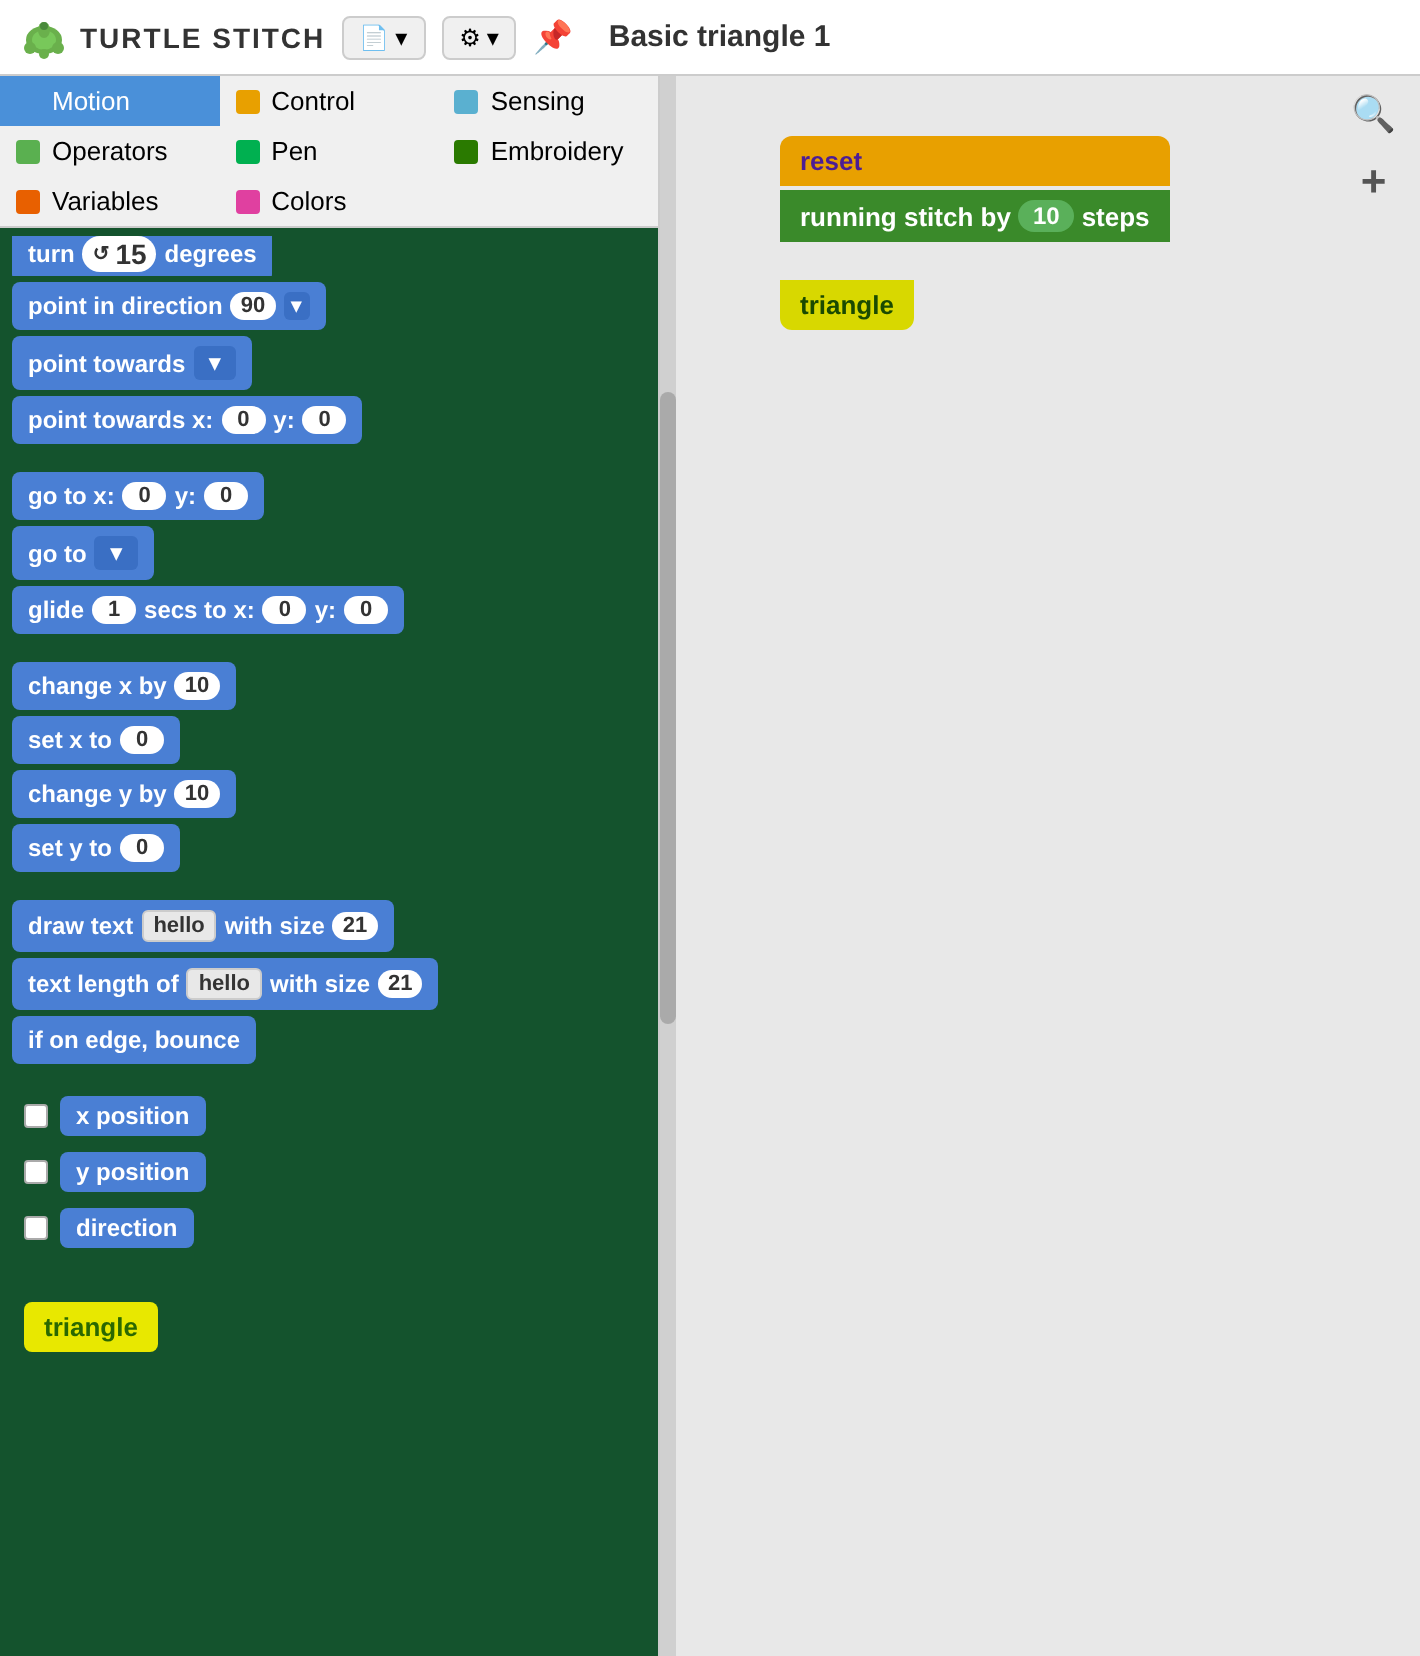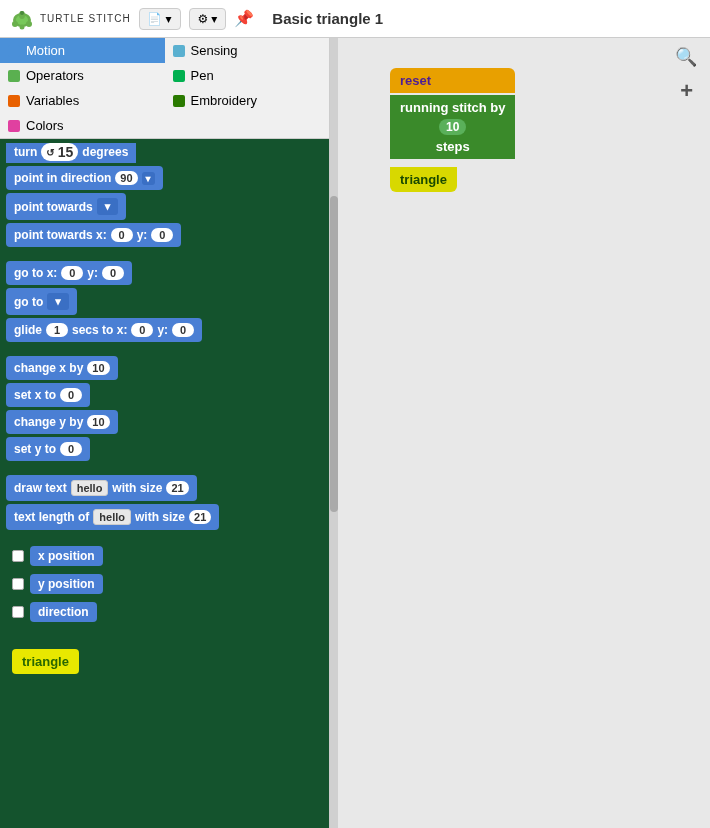--- a/index.html
+++ b/index.html
@@ -21,21 +21,21 @@
     .main { display: flex; flex: 1; overflow: hidden; }
 
     
     .sidebar {
       width: 330px; background: #f5f5f5; display: flex; flex-direction: column;
       border-right: 1px solid #ccc; overflow: hidden;
     }
 
     
     .categories {
-      background: #f0f0f0; display: grid; grid-template-columns: 1fr 1fr;
+      background: #f0f0f0; display: grid; grid-template-columns: 1fr 1fr 1fr;
       border-bottom: 1px solid #ccc;
     }
     .cat-item {
       display: flex; align-items: center; gap: 6px; padding: 5px 8px;
       cursor: pointer; font-size: 13px; font-weight: 500;
     }
     .cat-item.active { background: #4a90d9; color: #fff; }
     .cat-dot {
       width: 12px; height: 12px; border-radius: 2px; flex-shrink: 0;
     }
@@ -103,21 +103,21 @@
   <div class="logo">
     <svg width="28" height="22" viewBox="0 0 28 22">
       <ellipse cx="14" cy="12" rx="9" ry="7" fill="#6ab04c"></ellipse>
       <ellipse cx="14" cy="12" rx="6" ry="5" fill="#78c85a"></ellipse>
       <circle cx="7" cy="16" r="3" fill="#6ab04c"></circle>
       <circle cx="21" cy="16" r="3" fill="#6ab04c"></circle>
       <circle cx="14" cy="19" r="2.5" fill="#6ab04c"></circle>
       <ellipse cx="14" cy="7" rx="3" ry="4" fill="#6ab04c"></ellipse>
       <circle cx="14" cy="5" r="2" fill="#4a8a3c"></circle>
     </svg>
-    <span style="font-size:10px; font-weight:normal; letter-spacing:1px;">TURTLE STITCH</span>
+    <span style="font-size:14px; font-weight:bold; letter-spacing:1px;">TURTLE STITCH</span>
   </div>
   <button class="header-btn">
     <span>📄</span>
     <span>▾</span>
   </button>
   <button class="header-btn">
     <span>⚙</span>
     <span>▾</span>
   </button>
   <span style="font-size:16px; color:#333;">📌</span>
@@ -127,38 +127,42 @@
 <div class="main">
 
   <div class="sidebar">
 
     <div class="categories">
       <div class="cat-item active">
         <div class="cat-dot" style="background:#4a90d9;"></div>
         <span>Motion</span>
       </div>
       <div class="cat-item">
+        <div class="cat-dot" style="background:#e8a000;"></div>
+        <span>Control</span>
+      </div>
+      <div class="cat-item">
         <div class="cat-dot" style="background:#5ab0d0;"></div>
         <span>Sensing</span>
       </div>
       <div class="cat-item">
         <div class="cat-dot" style="background:#5ab050;"></div>
         <span>Operators</span>
       </div>
       <div class="cat-item">
         <div class="cat-dot" style="background:#00b050;"></div>
         <span>Pen</span>
       </div>
       <div class="cat-item">
+        <div class="cat-dot" style="background:#2a7a00;"></div>
+        <span>Embroidery</span>
+      </div>
+      <div class="cat-item">
         <div class="cat-dot" style="background:#e86000;"></div>
         <span>Variables</span>
-      </div>
-      <div class="cat-item">
-        <div class="cat-dot" style="background:#2a7a00;"></div>
-        <span>Embroidery</span>
       </div>
       <div class="cat-item">
         <div class="cat-dot" style="background:#e040a0;"></div>
         <span>Colors</span>
       </div>
     </div>
 
     <div class="blocks-area">
 
       
@@ -262,20 +266,23 @@
 
       
       <div class="block full">
         <span>text length of</span>
         <span class="block-input" style="background:#e8e8e8;color:#333;border:1px solid #ccc;border-radius:3px;">hello</span>
         <span>with size</span>
         <span class="block-input round">21</span>
       </div>
 
       
+      <div class="block full">
+        <span>if on edge, bounce</span>
+      </div>
 
       <div class="block-separator"></div>
 
       
       <div class="block-check">
         <div class="check-box"></div>
         <span class="check-label">x position</span>
       </div>
       <div class="block-check">
         <div class="check-box"></div>
@@ -309,21 +316,21 @@
       </button>
     </div>
 
     <div style="position:absolute; left:60px; top:30px;">
 
       <div style="display:flex; flex-direction:column; gap:0;">
         <div class="s-block orange" style="border-radius:6px 6px 0 0; margin-bottom:2px;">
           <span>reset</span>
         </div>
 
-        <div class="s-block green" style="border-radius:0; margin-bottom:8px;flex-direction:column;">
+        <div class="s-block green" style="border-radius:0; margin-bottom:19px;">
           <span>running stitch by</span>
           <span style="background:#5ab05a;color:#fff;border-radius:10px;padding:1px 7px;font-size:12px;font-weight:bold;">10</span>
           <span>steps</span>
         </div>
 
         <div style="display:inline-flex;">
           <div style="background:#d8d800;color:#1a4a00;border-radius:0 0 6px 6px;padding:5px 10px;font-size:13px;font-weight:bold;display:inline-flex;align-items:center;">
             <span>triangle</span>
           </div>
         </div>

